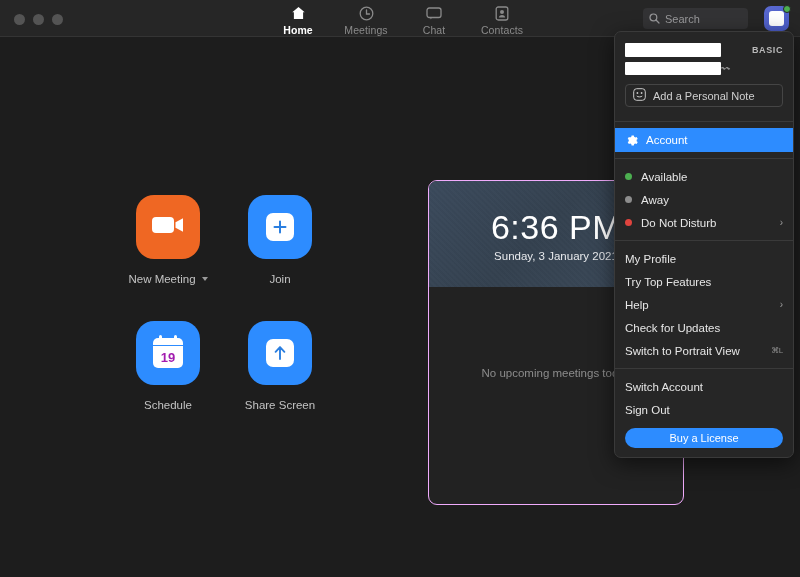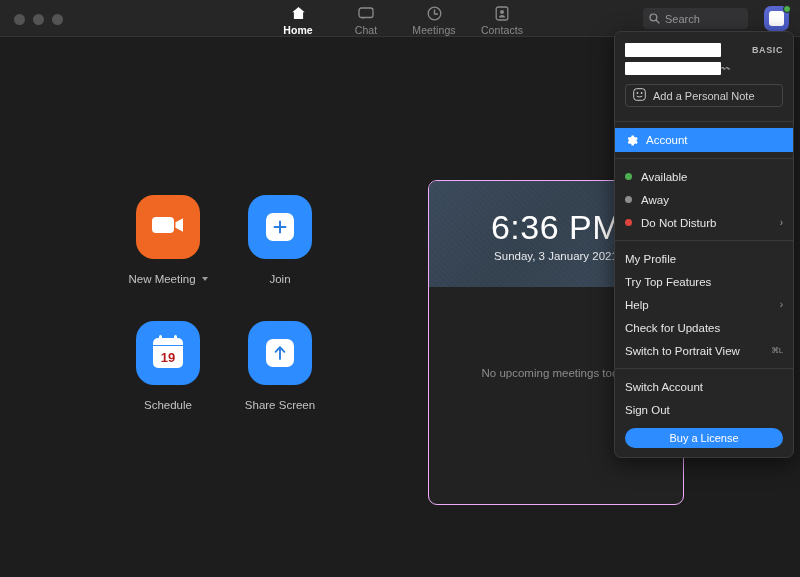--- a/index.html
+++ b/index.html
@@ -77,21 +77,21 @@
   .white-sq { width:28px; height:28px; background:#fff; border-radius:7px;
     display:flex; align-items:center; justify-content:center; }
 
   
   .cal { width:30px; height:30px; background:#fff; border-radius:5px; position:relative;
          display:flex; align-items:flex-end; justify-content:center; }
   .cal .ring { position:absolute; top:-3px; width:3px; height:7px; background:#fff; border-radius:2px; }
   .cal .ring.l { left:6px; } .cal .ring.r { right:6px; }
   .cal .bar { position:absolute; top:0; left:0; right:0; height:8px;
               border-bottom:1.5px solid #2d8cff; }
-  .cal .num { font-size:13px; font-weight:bold; color:#b91c1c; line-height:1; padding-bottom:4px; }
+  .cal .num { font-size:13px; font-weight:bold; color:#a21caf; line-height:1; padding-bottom:4px; }
 
   
   .mcard {
     position:absolute; left:428px; top:143px; width:256px; height:325px;
     background:#222222; border:1px solid #f0abfc; border-radius:9px; overflow:hidden;
   }
   .clock {
     height:106px; width:100%;
     background:
       repeating-linear-gradient(45deg, rgba(255,255,255,.012) 0 2px, rgba(0,0,0,.012) 2px 4px),
@@ -166,35 +166,35 @@
       <div class="tab active">
         <span class="glyph">
           <svg width="15" height="14" viewBox="0 0 15 14">
               <path d="M7.5 1 1.3 6.2h1.6V13h9.2V6.2h1.6z" fill="#fff"></path>
             </svg>
         </span>
         <span class="lbl">Home</span>
       </div>
       <div class="tab">
         <span class="glyph">
+          <svg width="15" height="15" viewBox="0 0 15 15">
+              <circle cx="7.5" cy="7.5" r="6.3" fill="none" stroke="#8a8a8a" stroke-width="1.3"></circle>
+              <path d="M7.5 4v4h3" fill="none" stroke="#8a8a8a" stroke-width="1.3" stroke-linecap="round"></path>
+            </svg>
+        </span>
+        <span class="lbl">Meetings</span>
+      </div>
+      <div class="tab">
+        <span class="glyph">
           <svg width="16" height="14" viewBox="0 0 16 14">
               <rect x="1" y="2" width="14" height="9.5" rx="2.2" fill="none" stroke="#8a8a8a" stroke-width="1.3"></rect>
               <path d="M5 11.5l-1.2 2 3-2z" fill="#8a8a8a"></path>
             </svg>
         </span>
         <span class="lbl">Chat</span>
-      </div>
-      <div class="tab">
-        <span class="glyph">
-          <svg width="15" height="15" viewBox="0 0 15 15">
-              <circle cx="7.5" cy="7.5" r="6.3" fill="none" stroke="#8a8a8a" stroke-width="1.3"></circle>
-              <path d="M7.5 4v4h3" fill="none" stroke="#8a8a8a" stroke-width="1.3" stroke-linecap="round"></path>
-            </svg>
-        </span>
-        <span class="lbl">Meetings</span>
       </div>
       <div class="tab">
         <span class="glyph">
           <svg width="14" height="15" viewBox="0 0 14 15">
               <rect x="1.2" y="1" width="11.6" height="13" rx="2" fill="none" stroke="#8a8a8a" stroke-width="1.3"></rect>
               <circle cx="7" cy="6" r="2" fill="#8a8a8a"></circle>
               <path d="M3.8 11.4c.5-1.8 1.8-2.5 3.2-2.5s2.7.7 3.2 2.5z" fill="#8a8a8a"></path>
             </svg>
         </span>
         <span class="lbl">Contacts</span>

